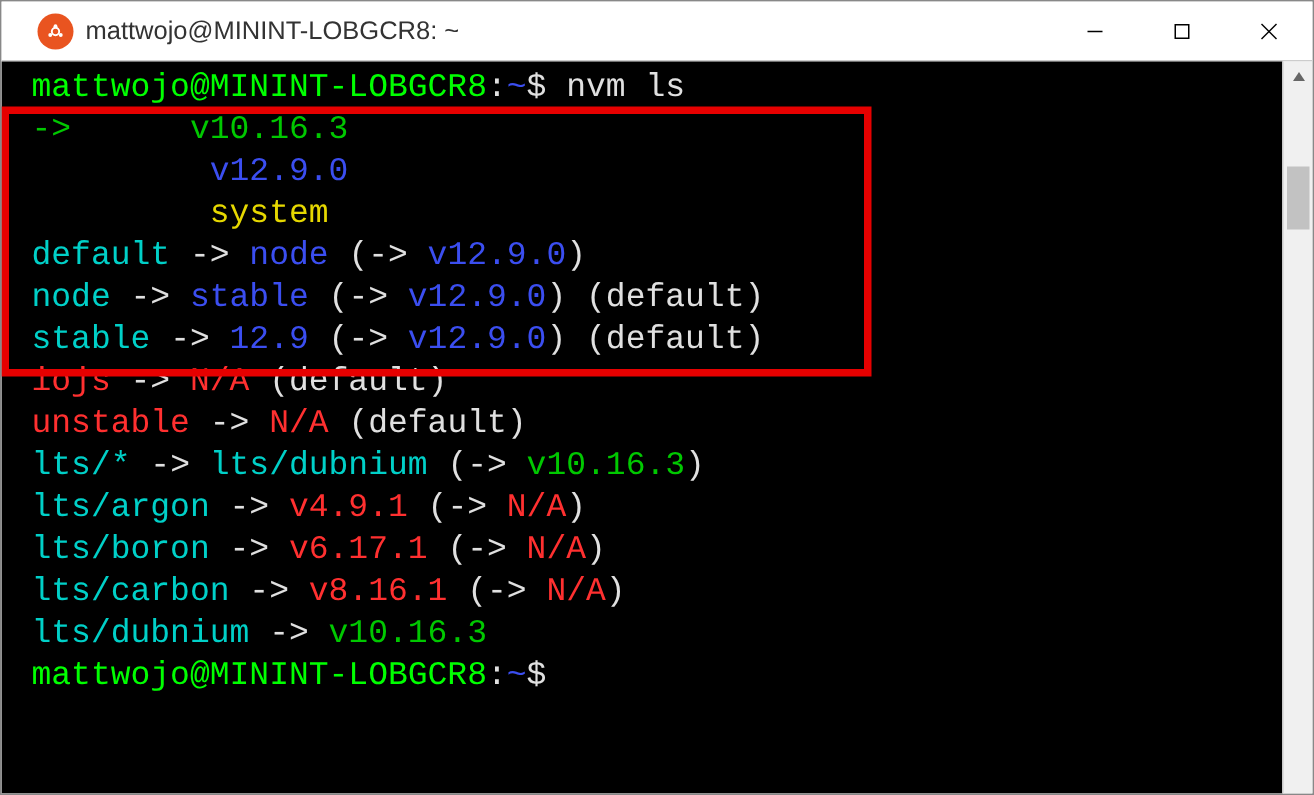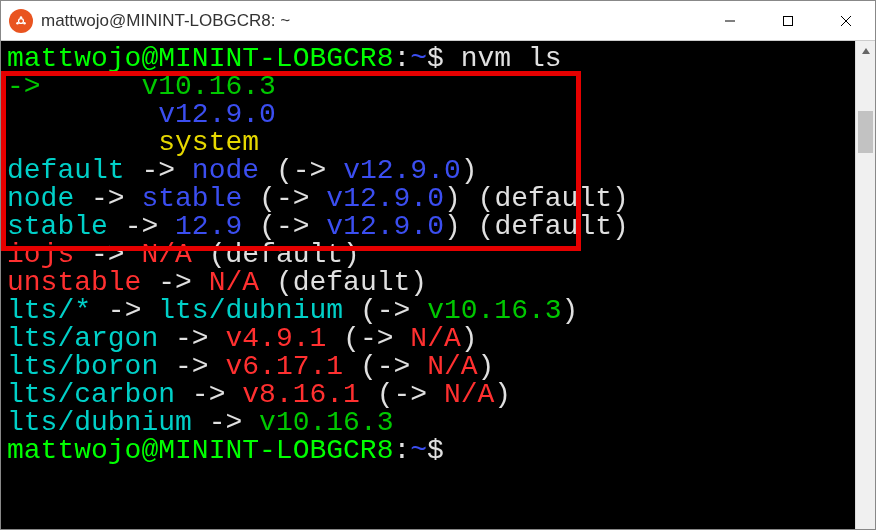--- a/index.html
+++ b/index.html
@@ -10,21 +10,21 @@
       height: 530px;
       overflow: hidden;
       border: 1px solid #888;
     }
     .titlebar {
       height: 40px;
       background: #fff;
       display: flex;
       align-items: center;
       border-bottom: 1px solid #ccc;
-      padding-left: 8px;
+      padding-left: 24px;
     }
     .titlebar-icon {
       width: 24px;
       height: 24px;
       border-radius: 50%;
       background: #E95420;
       display: flex;
       align-items: center;
       justify-content: center;
       margin-right: 8px;
@@ -54,23 +54,23 @@
     .terminal-wrap {
       position: relative;
       display: flex;
       height: calc(100% - 40px);
     }
     .terminal {
       flex: 1;
       background: #000;
       color: #fff;
       font-family: 'Consolas', 'Courier New', monospace;
-      font-size: 28px;
+      font-size: 22px;
       line-height: 28px;
-      padding: 4px 6px;
+      padding: 4px 20px;
       white-space: pre;
       position: relative;
     }
     .scrollbar {
       width: 20px;
       background: #f0f0f0;
       position: relative;
       border-left: 1px solid #ddd;
     }
     .scroll-arrow {

